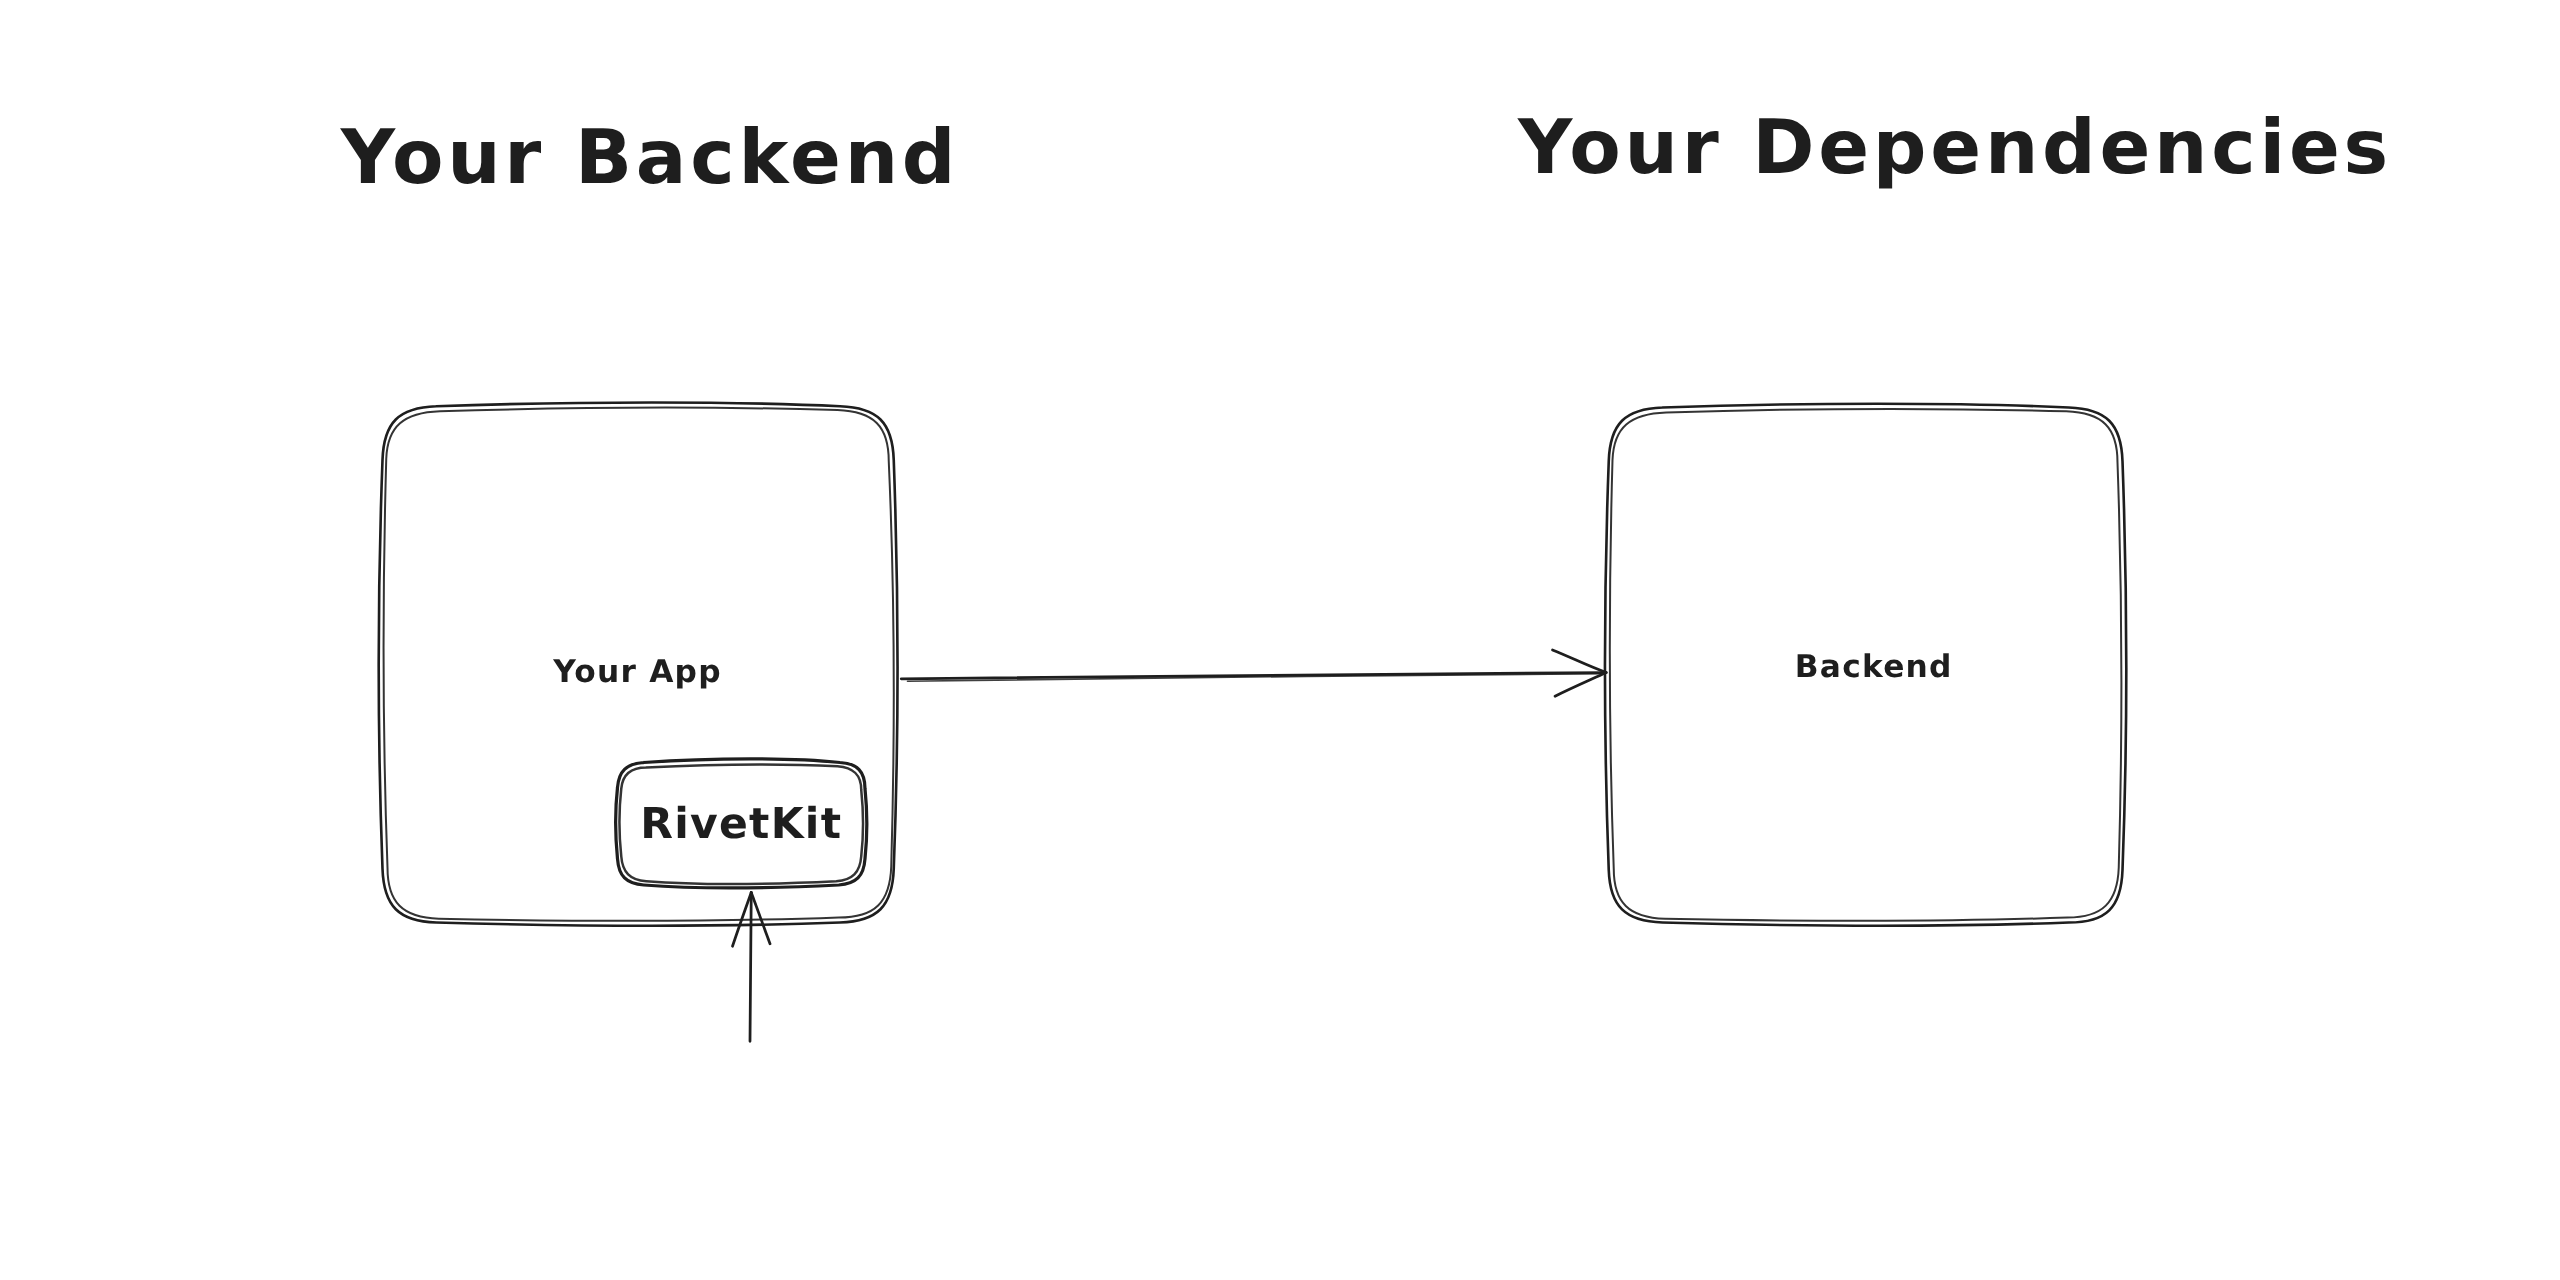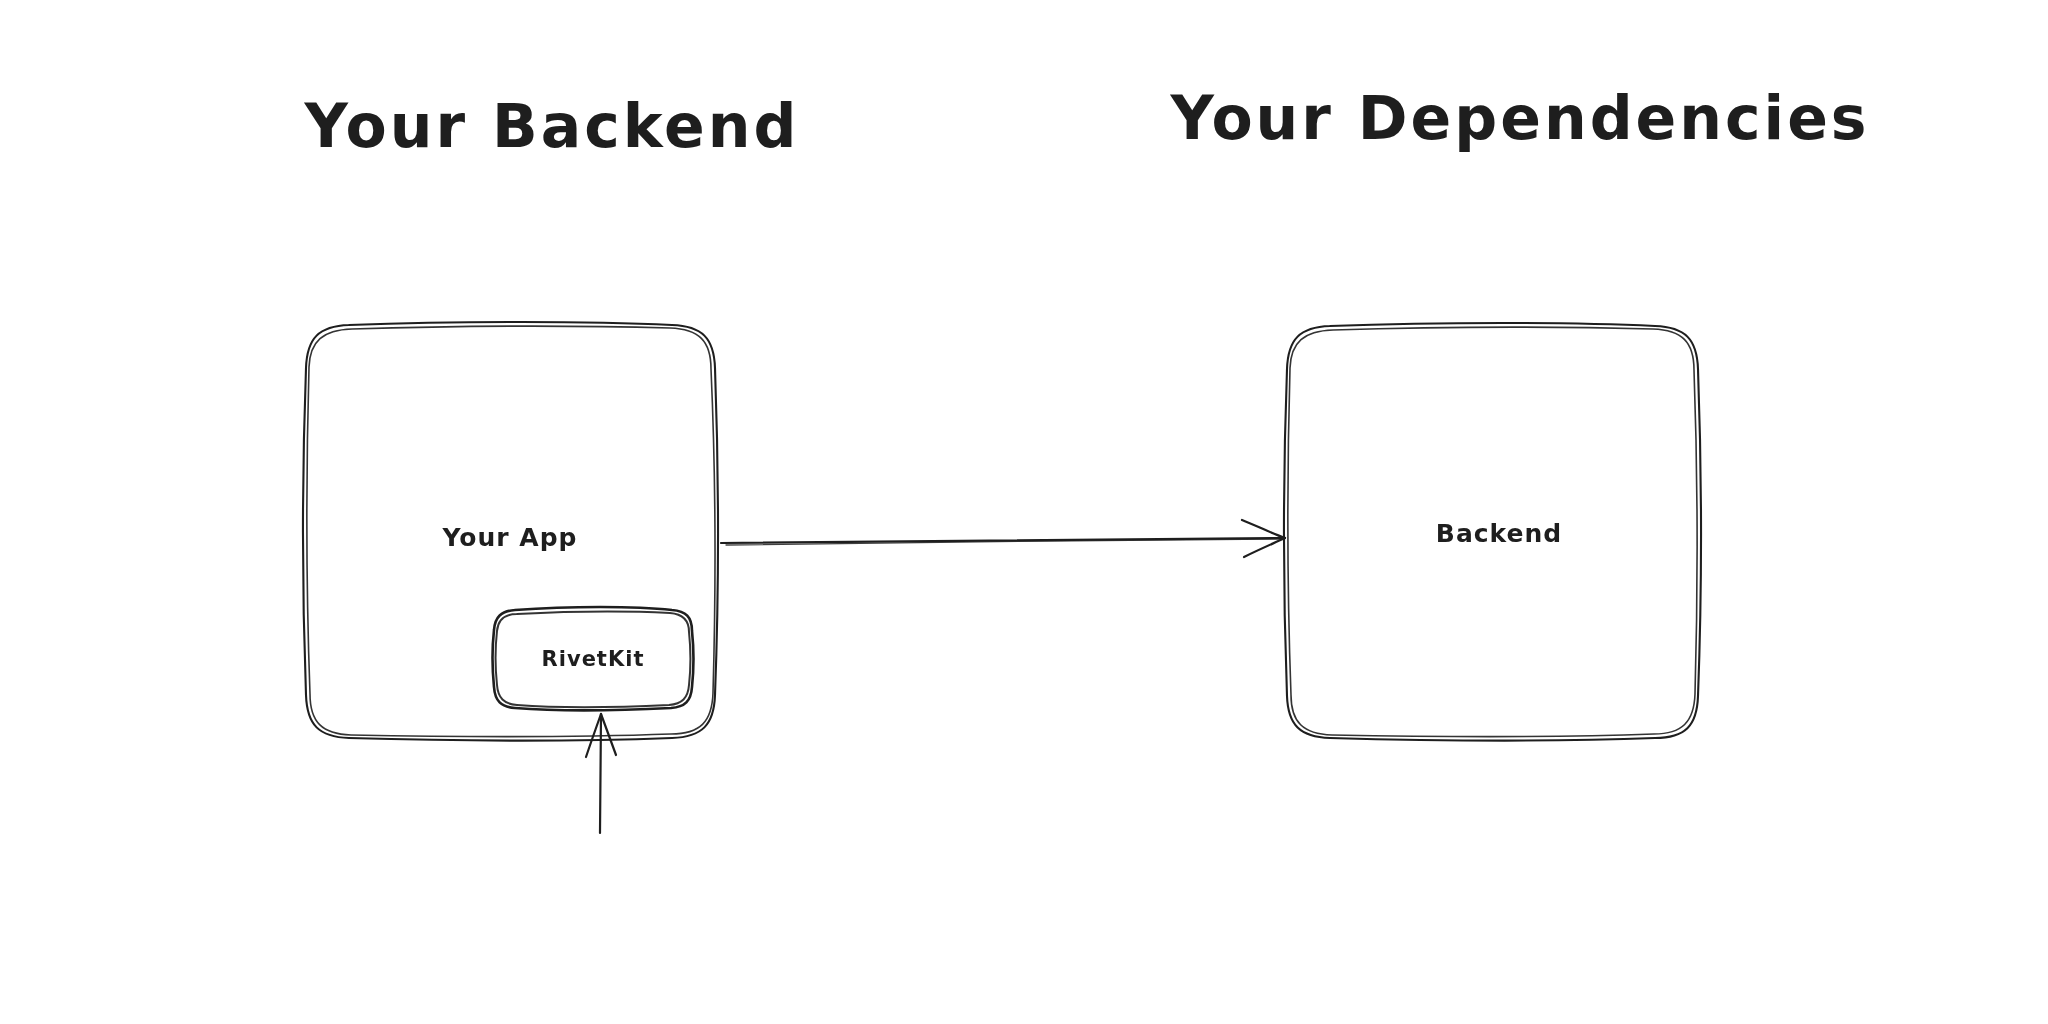--- a/index.html
+++ b/index.html
@@ -41,31 +41,30 @@
   .label{
     position:absolute;
     transform:translate(-50%,-50%);
     white-space:nowrap;
     color:var(--ink);
   }
   .title{
     font-size:60px;
     font-weight:600;
     letter-spacing:3px;
-    margin-left:32px;
   }
   .title-backend{ left:520px; top:126px; }
-  .title-dependencies{ left:1488px; top:118px; }
+  .title-dependencies{ left:1564px; top:118px; }
   .node-label{
     font-size:25px;
     font-weight:700;
     letter-spacing:1px;
   }
   .label-your-app{ left:510px; top:537px; }
-  .label-rivetkit{ left:593px; top:659px; font-weight:600; font-size:21px; }
+  .label-rivetkit{ left:593px; top:659px; font-weight:600; font-size:34px; }
   .label-database{ left:1499px; top:533px; }
   .annotation{
     position:absolute;
     left:620px;
     top:907px;
     transform:translate(-50%,-50%);
     text-align:center;
     font-size:29px;
     font-weight:500;
     letter-spacing:.5px;

